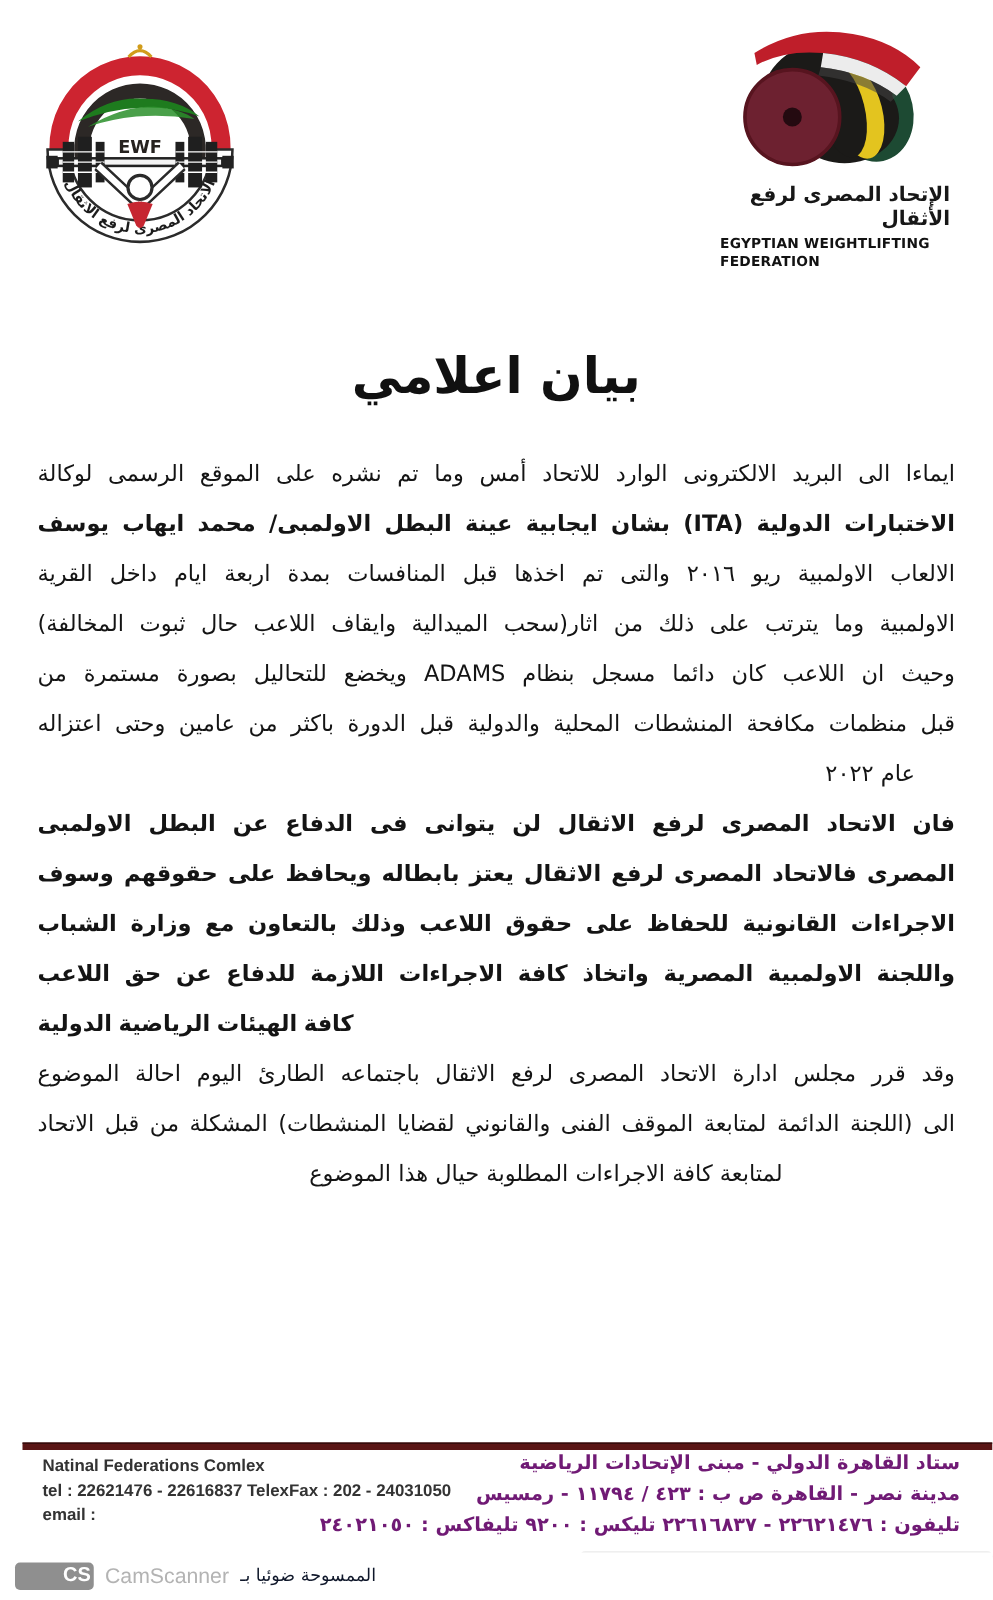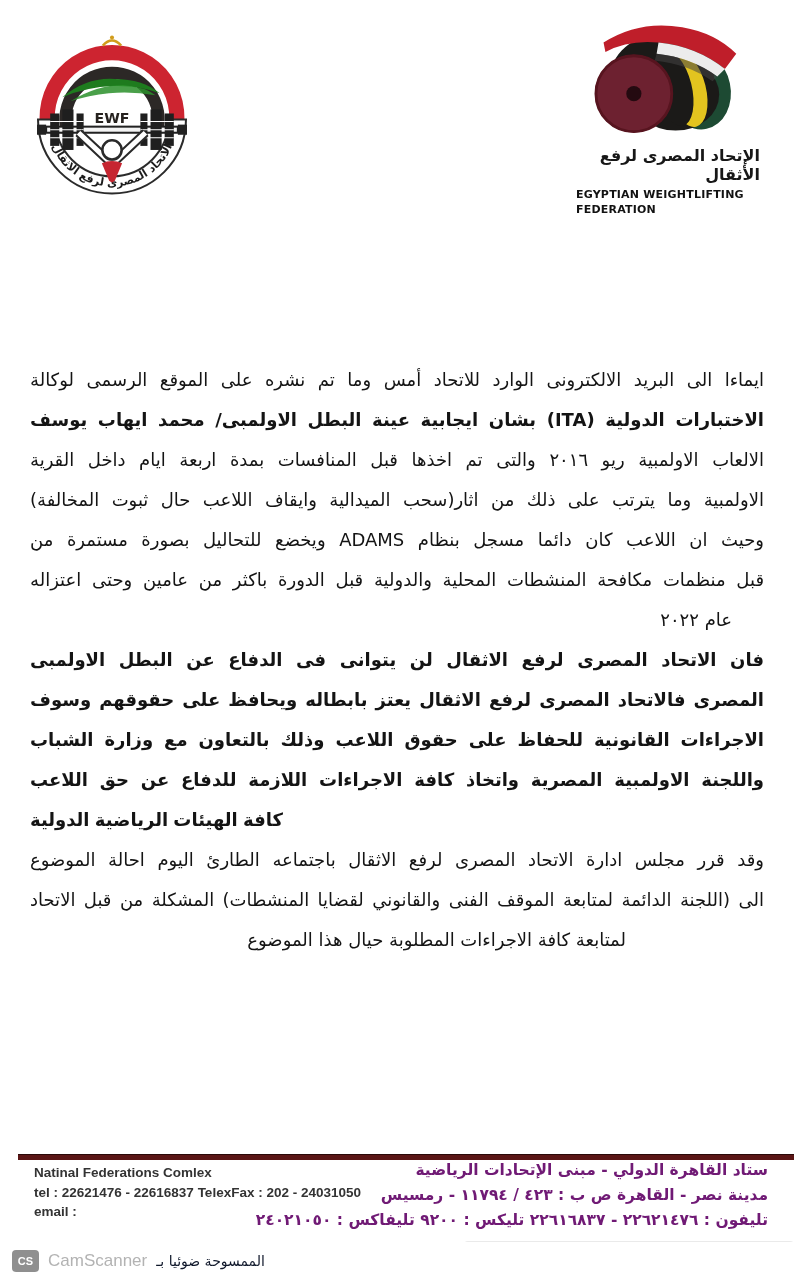--- a/index.html
+++ b/index.html
@@ -31,22 +31,22 @@
              font-size:13.5px;font-weight:bold;line-height:19.5px;color:#333;}
   .footer-ar{position:absolute;right:26px;top:1158px;direction:rtl;text-align:right;
              font-size:15.5px;font-weight:bold;line-height:25px;color:#701a75;}
 
   
   .scan-artifact{position:absolute;right:0;top:1241px;width:330px;height:8px;
                  background:#dcdcdc;opacity:.6;border-radius:4px;}
   .cs-bar{position:absolute;left:0;bottom:0;width:100%;height:38px;background:#fff;
           display:flex;align-items:center;gap:9px;padding-left:12px;box-sizing:border-box;}
   .cs-badge{width:27px;height:22px;background:#8f8f8f;border-radius:4px;color:#fff;
-            font-size:11px;font-weight:bold;display:flex;align-items:center;justify-content:center;
-            font-family:"Liberation Sans","DejaVu Sans",sans-serif;}
+            font-size:16px;font-weight:bold;display:flex;align-items:center;justify-content:center;
+            font-family:"Liberation Sans","DejaVu Sans",sans-serif;padding-left:36px;}
   .cs-name{font-size:17px;color:#b3b3b3;font-family:"Liberation Sans","DejaVu Sans",sans-serif;}
   .cs-ar{font-size:14px;color:#0f172a;direction:rtl;}
 </style>
 </head>
 <body>
 
 <div class="page">
 
   <svg class="left-logo" viewBox="0 0 150 175" aria-hidden="true">
 
@@ -117,20 +117,21 @@
       <path d="M 70 30 Q 110 34 140 58 L 132 66 Q 105 46 68 42 Z" fill="#ececec"></path>
       <path d="M 68 42 Q 105 46 132 66 L 127 71 Q 102 53 66 49 Z" fill="#444" opacity=".55"></path>
     </svg>
     <div class="cap-ar">الإتحاد المصرى لرفع الأثقال</div>
     <div class="cap-en">
       <div>EGYPTIAN WEIGHTLIFTING</div>
       <div>FEDERATION</div>
     </div>
   </div>
 
+  <div class="doc-title">بيان اعلامي</div>
 
   <div class="doc-body">
       <div class="line jl">ايماءا الى البريد الالكترونى الوارد للاتحاد أمس وما تم نشره على الموقع الرسمى لوكالة</div>
       <div class="line bold jl">الاختبارات الدولية (ITA)  بشان ايجابية عينة البطل الاولمبى/ محمد ايهاب يوسف بدورة</div>
       <div class="line jl">الالعاب الاولمبية ريو ٢٠١٦ والتى تم اخذها قبل المنافسات بمدة اربعة ايام داخل القرية</div>
       <div class="line jl">الاولمبية وما يترتب على ذلك من اثار(سحب الميدالية وايقاف اللاعب حال ثبوت المخالفة)</div>
       <div class="line jl">وحيث ان اللاعب كان دائما مسجل بنظام ADAMS ويخضع للتحاليل بصورة مستمرة من</div>
       <div class="line jl">قبل منظمات مكافحة المنشطات المحلية والدولية قبل الدورة باكثر من عامين وحتى اعتزاله</div>
       <div class="line" style="text-align: right; padding-right: 32px;">عام ٢٠٢٢</div>
       <div class="line bold jl">فان الاتحاد المصرى لرفع الاثقال لن يتوانى فى الدفاع عن البطل الاولمبى ومكتسبات الشعب</div>

